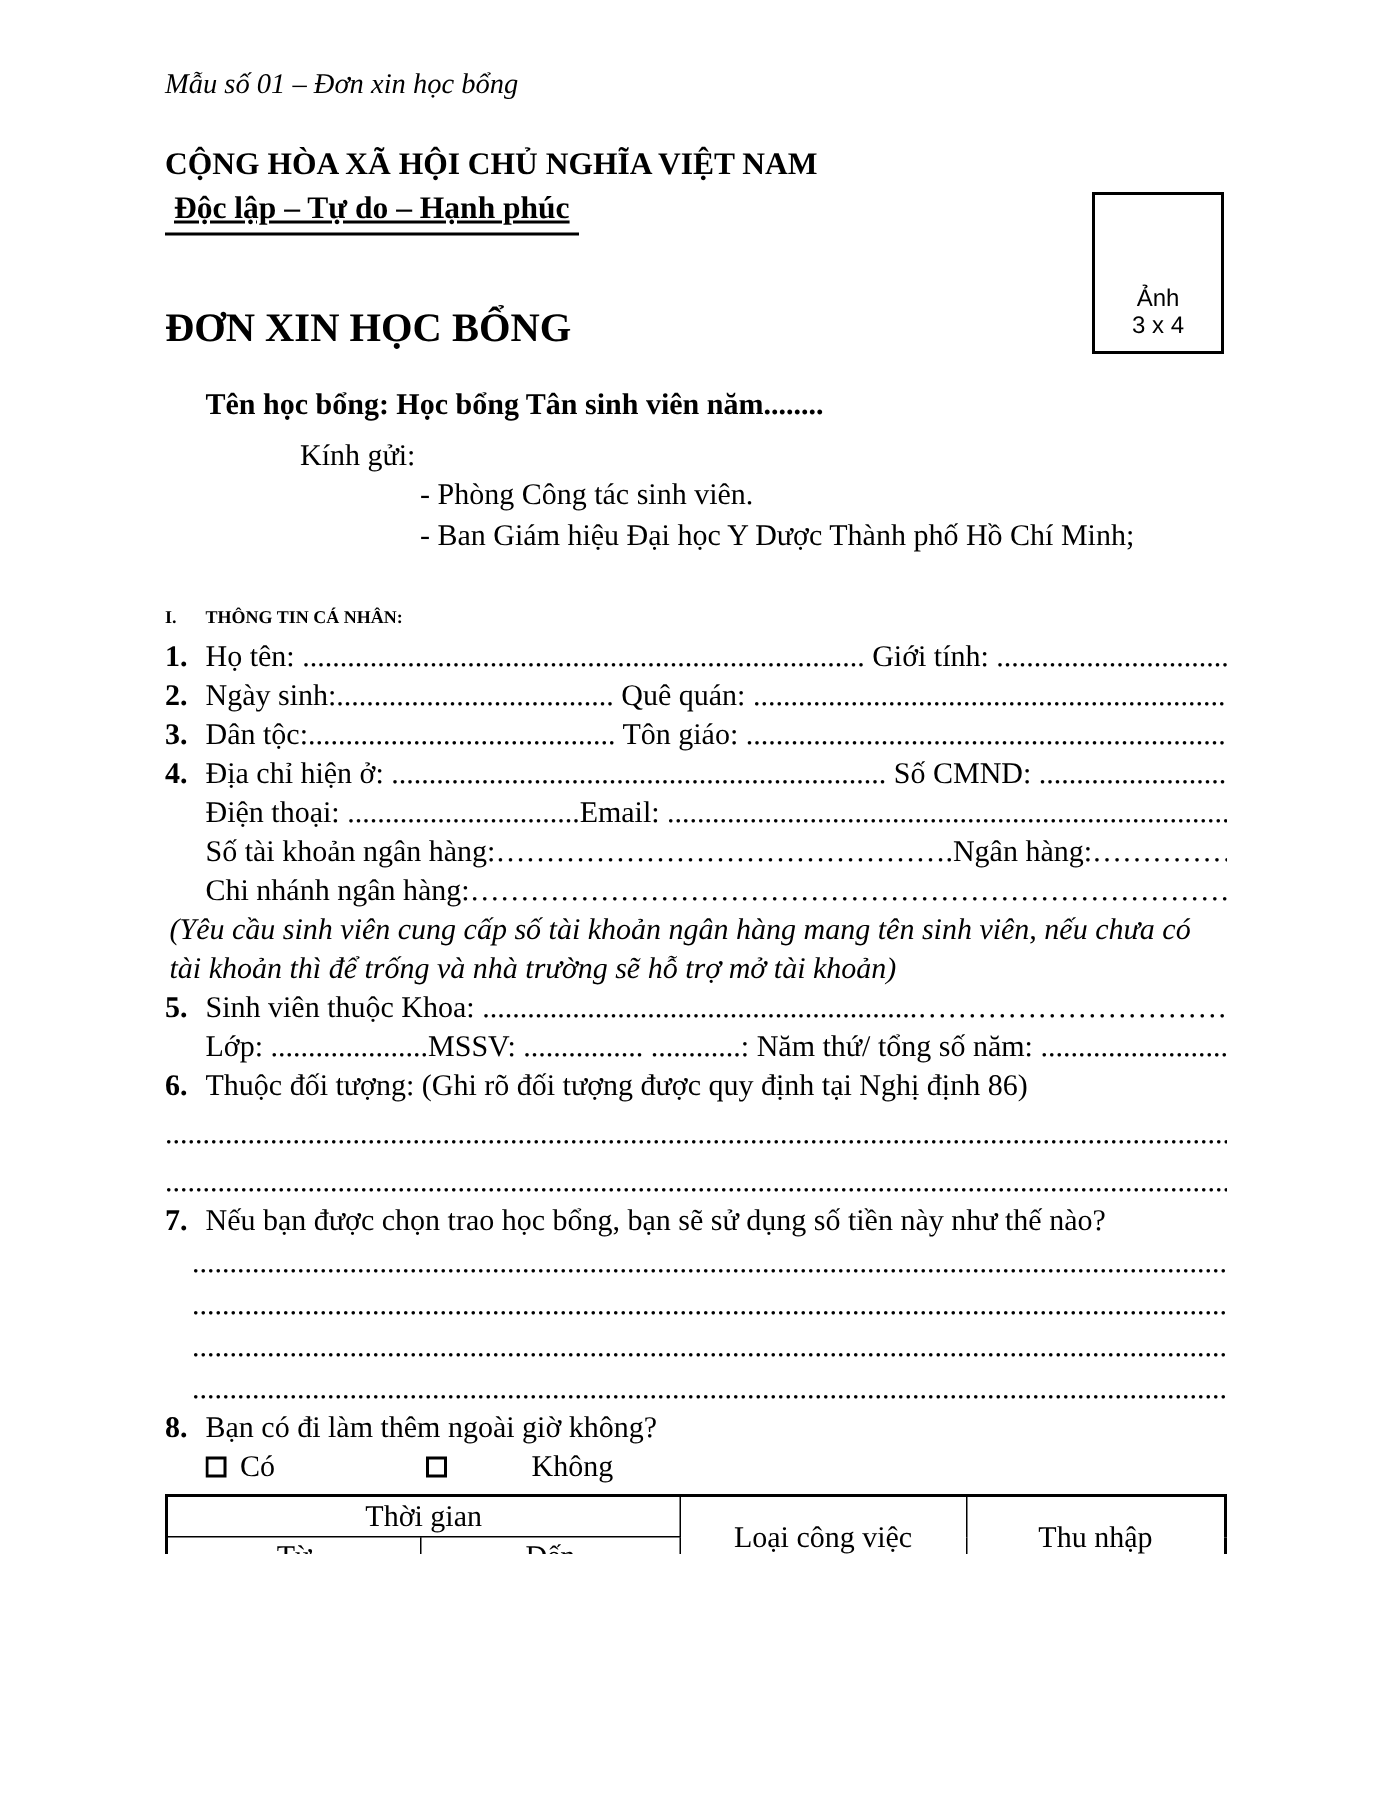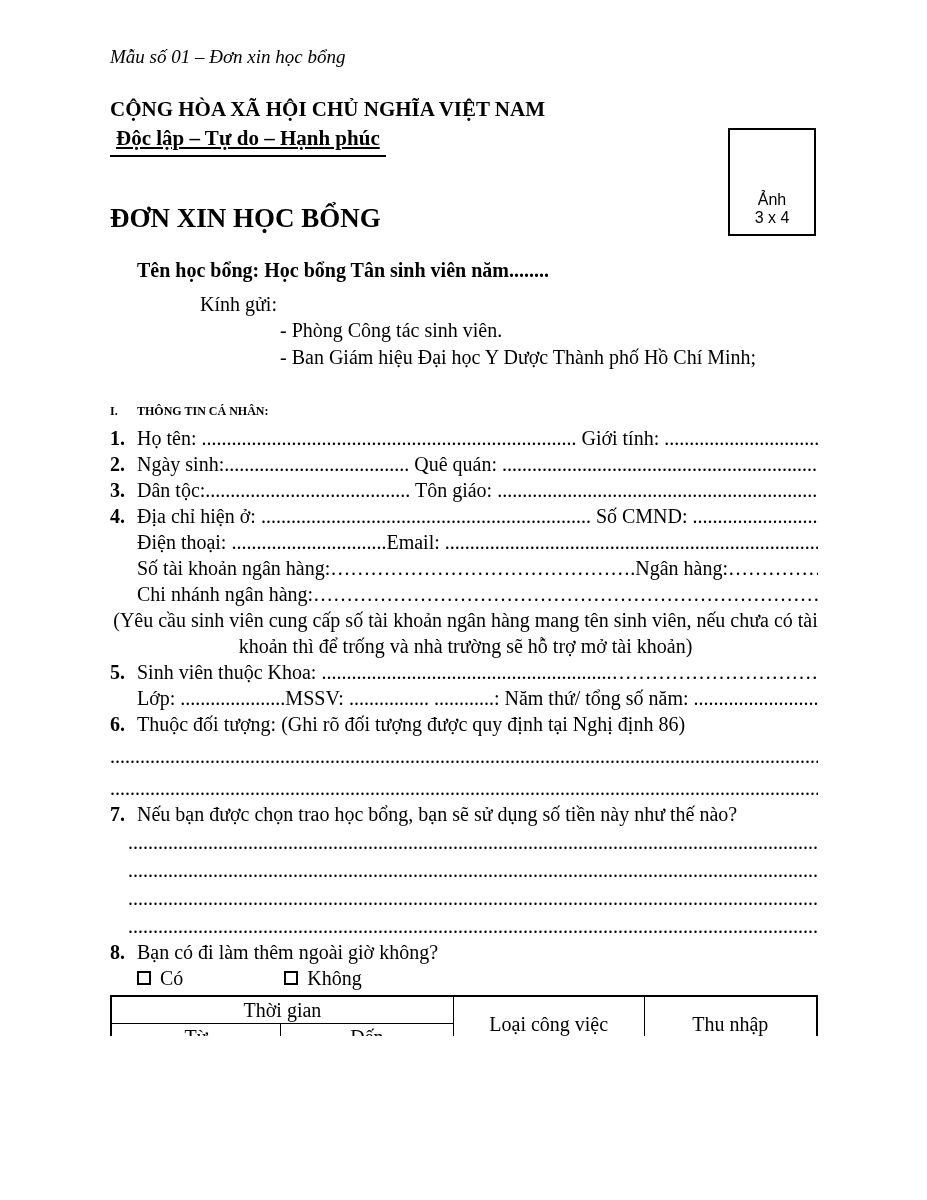--- a/index.html
+++ b/index.html
@@ -31,26 +31,26 @@
   }
   .doc-title { margin:44px 0 0; text-align:left; font-weight:bold; font-size:27px; line-height:34px; }
   .scholarship { margin:22px 0 0 27px; font-weight:bold; }
   .kinh-gui { margin:8px 0 0 90px; }
   .recipient { margin:0 0 0 170px; line-height:27px; }
   .sec-heading { margin:26px 0 0; font-weight:bold; font-size:12px; line-height:28px; white-space:nowrap; overflow:hidden; }
   .fline { margin:0; white-space:nowrap; overflow:hidden; }
   .num { display:inline-block; width:27px; font-weight:bold; }
   .ind { padding-left:27px; }
   .ind2 { padding-left:18px; }
-  .note { white-space:normal; padding-left:3px;text-align:center; }
+  .note { font-style:italic; white-space:normal; padding-left:3px; }
   .mt6 { margin-top:6px; }
   .mt2 { margin-top:2px; }
   .cb-row { margin:0 0 0 27px; }
   .cb-item { display:inline-flex; align-items:center; }
-  .cb-no { margin-left:96px; }
+  .cb-no { margin-left:96px;gap:47px; }
   .cb-box { display:inline-block; width:14px; height:14px; box-sizing:border-box;
             border:2px solid #000; margin-right:9px; }
   .followup { margin-left:27px; }
   .work-table { width:100%; border-collapse:collapse; margin-top:4px; border:2px solid #000; }
   .work-table th, .work-table td { border:1px solid #000; font-weight:normal;
             text-align:center; padding:0; font-size:20px; line-height:26px; }
   .work-table thead th { height:26px; }
   .work-table tbody td { height:25px; }
   .page-number { margin-top:16px; text-align:center;
             font-family:"DejaVu Sans Mono",monospace; font-size:16px; }

